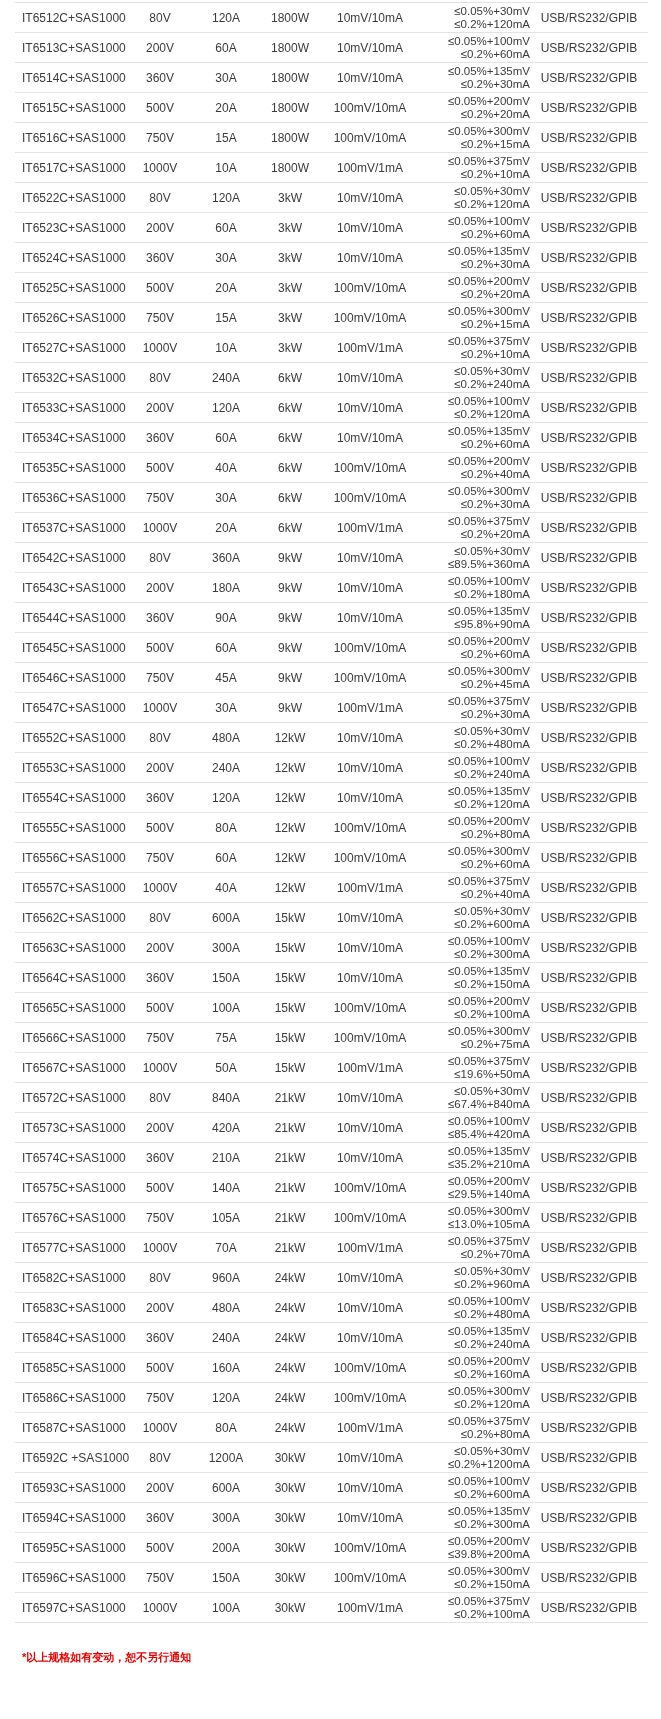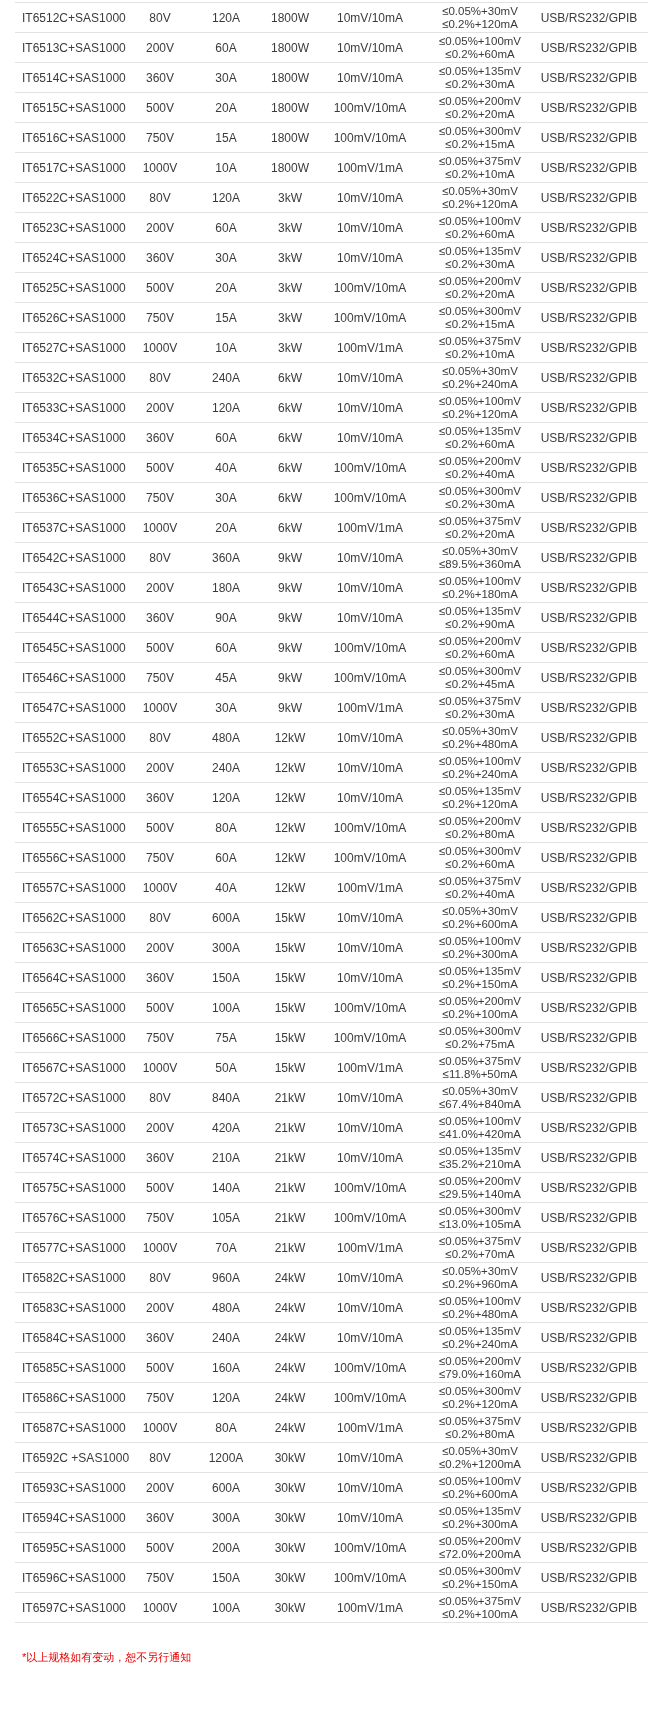--- a/index.html
+++ b/index.html
@@ -27,27 +27,27 @@
     background: #ffffff;
   }
   .cell {
     font-size: 12px;
     color: #3b3b3b;
     text-align: center;
     white-space: nowrap;
     overflow: hidden;
   }
   .cell.model { text-align: left; padding-left: 7px; }
-  .cell.acc   { text-align: center; padding-left: 8px; font-size: 11.5px; line-height: 13px; }
+  .cell.acc   { text-align: right; padding-left: 8px; font-size: 11.5px; line-height: 13px; }
   .acc-line   { white-space: nowrap; }
   .note {
     position: absolute;
     left: 22px; top: 1650px;
     font-size: 11px;
-    font-weight: normal;
+    font-weight: bold;
     color: #e60000;
     white-space: nowrap;
   }
 </style>
 </head>
 <body>
 
 <div class="page">
 
   <div class="spec-table">
@@ -313,21 +313,21 @@
   </div>
 
   <div class="row">
     <div class="cell model">IT6544C+SAS1000</div>
     <div class="cell volt">360V</div>
     <div class="cell curr">90A</div>
     <div class="cell power">9kW</div>
     <div class="cell res">10mV/10mA</div>
     <div class="cell acc">
       <div class="acc-line">≤0.05%+135mV</div>
-      <div class="acc-line">≤0.2%+90mA</div>
+      <div class="acc-line">≤95.8%+90mA</div>
     </div>
     <div class="cell iface">USB/RS232/GPIB</div>
   </div>
 
   <div class="row">
     <div class="cell model">IT6545C+SAS1000</div>
     <div class="cell volt">500V</div>
     <div class="cell curr">60A</div>
     <div class="cell power">9kW</div>
     <div class="cell res">100mV/10mA</div>
@@ -508,21 +508,21 @@
   </div>
 
   <div class="row">
     <div class="cell model">IT6567C+SAS1000</div>
     <div class="cell volt">1000V</div>
     <div class="cell curr">50A</div>
     <div class="cell power">15kW</div>
     <div class="cell res">100mV/1mA</div>
     <div class="cell acc">
       <div class="acc-line">≤0.05%+375mV</div>
-      <div class="acc-line">≤11.8%+50mA</div>
+      <div class="acc-line">≤19.6%+50mA</div>
     </div>
     <div class="cell iface">USB/RS232/GPIB</div>
   </div>
 
   <div class="row">
     <div class="cell model">IT6572C+SAS1000</div>
     <div class="cell volt">80V</div>
     <div class="cell curr">840A</div>
     <div class="cell power">21kW</div>
     <div class="cell res">10mV/10mA</div>
@@ -534,21 +534,21 @@
   </div>
 
   <div class="row">
     <div class="cell model">IT6573C+SAS1000</div>
     <div class="cell volt">200V</div>
     <div class="cell curr">420A</div>
     <div class="cell power">21kW</div>
     <div class="cell res">10mV/10mA</div>
     <div class="cell acc">
       <div class="acc-line">≤0.05%+100mV</div>
-      <div class="acc-line">≤41.0%+420mA</div>
+      <div class="acc-line">≤85.4%+420mA</div>
     </div>
     <div class="cell iface">USB/RS232/GPIB</div>
   </div>
 
   <div class="row">
     <div class="cell model">IT6574C+SAS1000</div>
     <div class="cell volt">360V</div>
     <div class="cell curr">210A</div>
     <div class="cell power">21kW</div>
     <div class="cell res">10mV/10mA</div>
@@ -638,21 +638,21 @@
   </div>
 
   <div class="row">
     <div class="cell model">IT6585C+SAS1000</div>
     <div class="cell volt">500V</div>
     <div class="cell curr">160A</div>
     <div class="cell power">24kW</div>
     <div class="cell res">100mV/10mA</div>
     <div class="cell acc">
       <div class="acc-line">≤0.05%+200mV</div>
-      <div class="acc-line">≤79.0%+160mA</div>
+      <div class="acc-line">≤0.2%+160mA</div>
     </div>
     <div class="cell iface">USB/RS232/GPIB</div>
   </div>
 
   <div class="row">
     <div class="cell model">IT6586C+SAS1000</div>
     <div class="cell volt">750V</div>
     <div class="cell curr">120A</div>
     <div class="cell power">24kW</div>
     <div class="cell res">100mV/10mA</div>
@@ -716,21 +716,21 @@
   </div>
 
   <div class="row">
     <div class="cell model">IT6595C+SAS1000</div>
     <div class="cell volt">500V</div>
     <div class="cell curr">200A</div>
     <div class="cell power">30kW</div>
     <div class="cell res">100mV/10mA</div>
     <div class="cell acc">
       <div class="acc-line">≤0.05%+200mV</div>
-      <div class="acc-line">≤72.0%+200mA</div>
+      <div class="acc-line">≤39.8%+200mA</div>
     </div>
     <div class="cell iface">USB/RS232/GPIB</div>
   </div>
 
   <div class="row">
     <div class="cell model">IT6596C+SAS1000</div>
     <div class="cell volt">750V</div>
     <div class="cell curr">150A</div>
     <div class="cell power">30kW</div>
     <div class="cell res">100mV/10mA</div>

